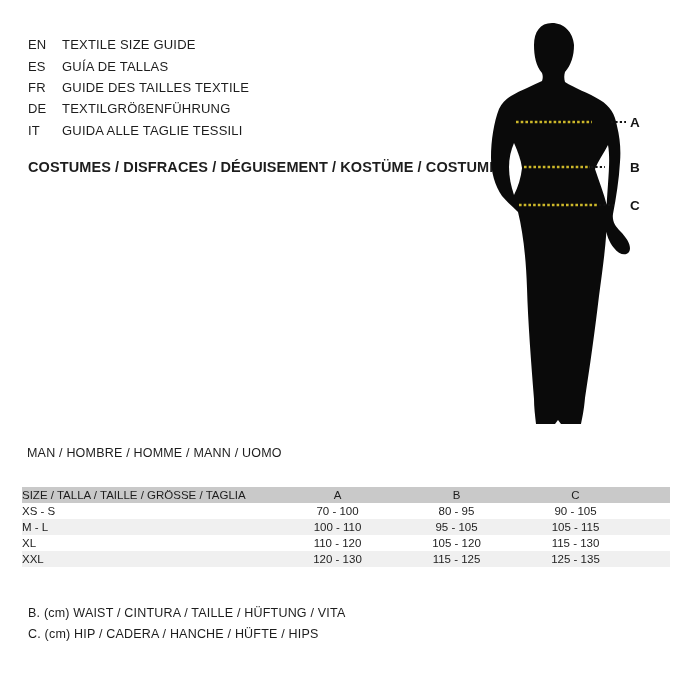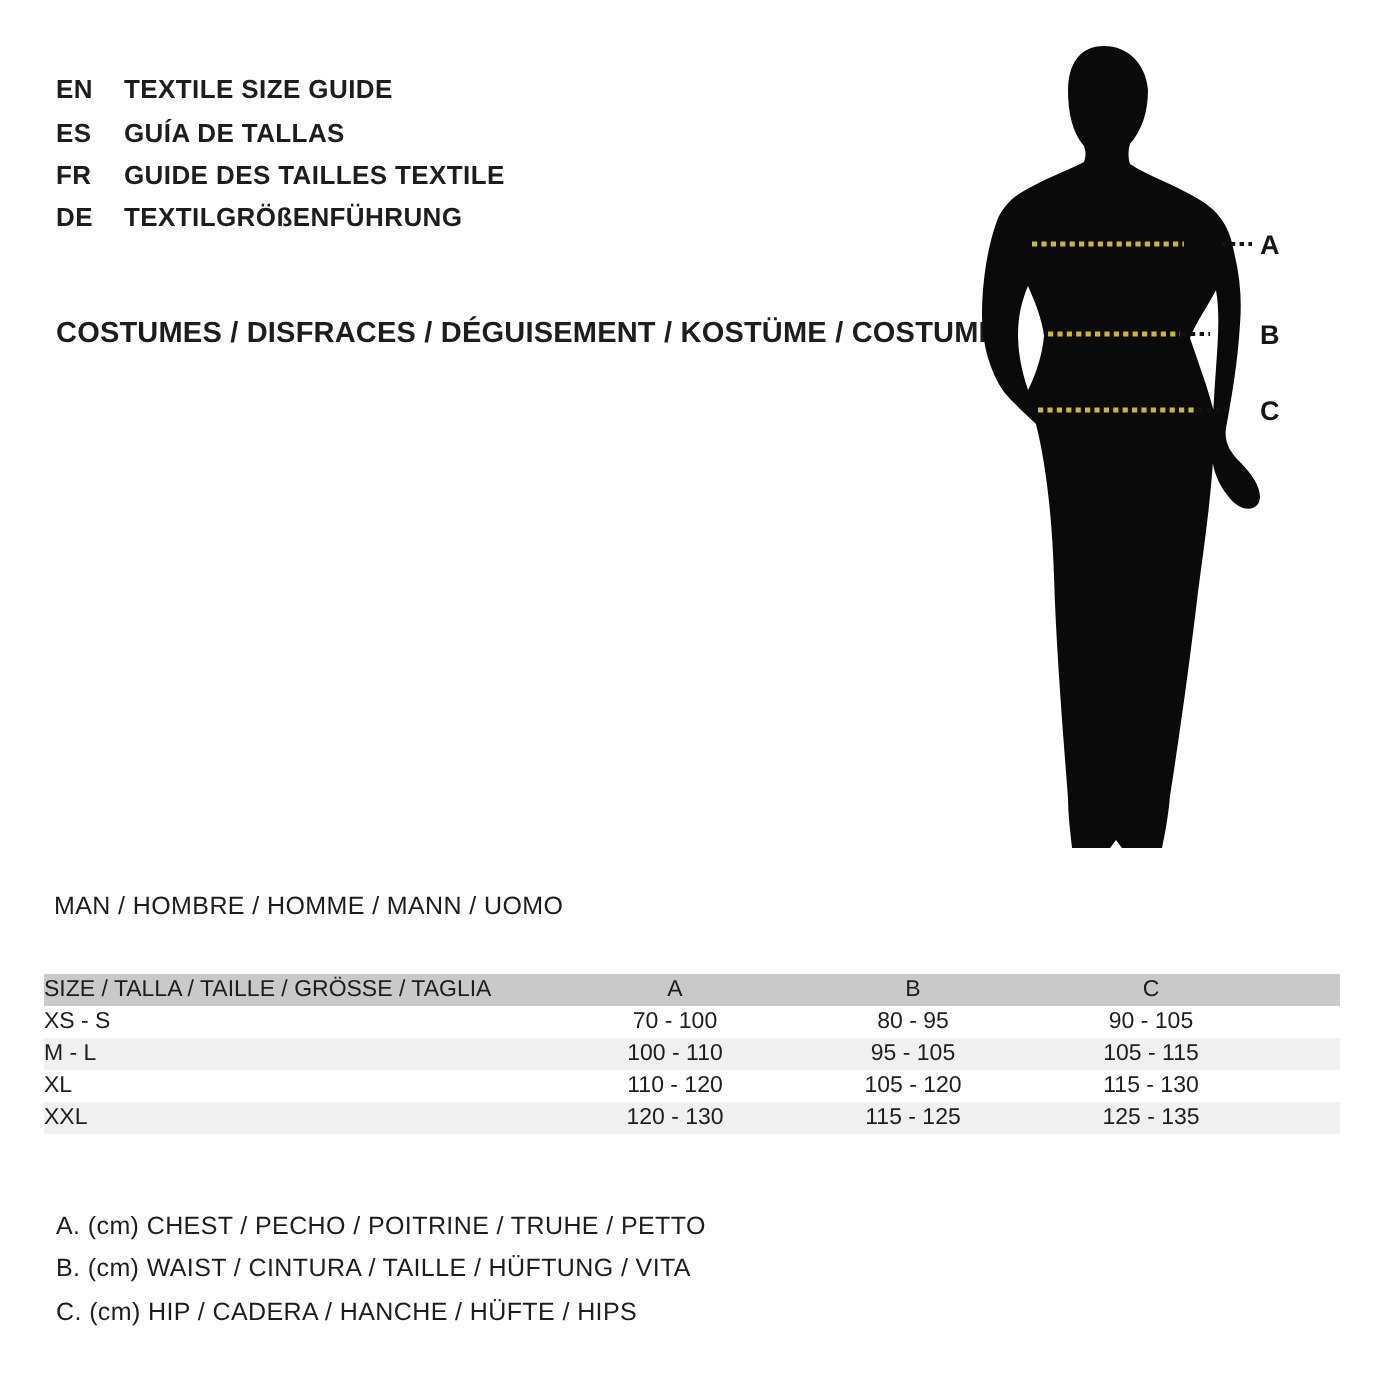--- a/index.html
+++ b/index.html
@@ -3,21 +3,21 @@
 <meta charset="utf-8">
 <style>
   html,body{margin:0;padding:0;background:#ffffff;}
   body{
     width:700px;height:700px;position:relative;overflow:hidden;
     font-family:"Liberation Sans",sans-serif;color:#1d1d1d;
     -webkit-font-smoothing:antialiased;
   }
   
   .lang-list{position:absolute;left:28px;top:34px;}
-  .lang-row{display:flex;height:21.4px;align-items:center;font-size:13px;font-weight:700;letter-spacing:.2px;}
+  .lang-row{display:flex;height:21.4px;align-items:center;font-size:13px;font-weight:400;letter-spacing:.2px;}
   .lang-code{width:34px;flex:0 0 34px;}
   
   .heading{position:absolute;left:28px;top:159px;font-size:14.5px;font-weight:700;letter-spacing:.1px;white-space:nowrap;}
   
   .figure-svg{position:absolute;left:430px;top:0;width:270px;height:440px;}
   
   .man-title{position:absolute;left:27px;top:446px;font-size:12.5px;font-weight:500;letter-spacing:.2px;}
   
   .size-table{position:absolute;left:22px;top:487px;width:648px;border-collapse:collapse;table-layout:fixed;}
   .size-table th,.size-table td{padding:0;font-weight:400;font-size:11.5px;white-space:nowrap;overflow:hidden;}
@@ -43,20 +43,24 @@
     <span class="lang-code">ES</span>
     <span class="lang-label">GUÍA DE TALLAS</span>
   </div>
   <div class="lang-row">
     <span class="lang-code">FR</span>
     <span class="lang-label">GUIDE DES TAILLES TEXTILE</span>
   </div>
   <div class="lang-row">
     <span class="lang-code">DE</span>
     <span class="lang-label">TEXTILGRÖßENFÜHRUNG</span>
+  </div>
+  <div class="lang-row">
+    <span class="lang-code">IT</span>
+    <span class="lang-label">GUIDA ALLE TAGLIE TESSILI</span>
   </div>
 </div>
 
 <div class="heading">COSTUMES / DISFRACES / DÉGUISEMENT / KOSTÜME / COSTUMI</div>
 
 <svg class="figure-svg" viewBox="430 0 270 440" xmlns="http://www.w3.org/2000/svg">
 
   <path d="M 552,23
            C 564,23 573,32 574,45
            C 574,56 571,65 565,72
@@ -151,16 +155,15 @@
       <td class="col-label">XXL</td>
       <td class="col-val">120 - 130</td>
       <td class="col-val">115 - 125</td>
       <td class="col-val">125 - 135</td>
       <td></td>
     </tr>
   </tbody>
 </table>
 
 <div class="legend">
-  <div class="legend-row">A. (cm) CHEST / PECHO / POITRINE / TRUHE / PETTO</div>
   <div class="legend-row">B. (cm) WAIST / CINTURA / TAILLE / HÜFTUNG / VITA</div>
   <div class="legend-row">C. (cm) HIP / CADERA / HANCHE / HÜFTE / HIPS</div>
 </div>
 
 </body></html>

